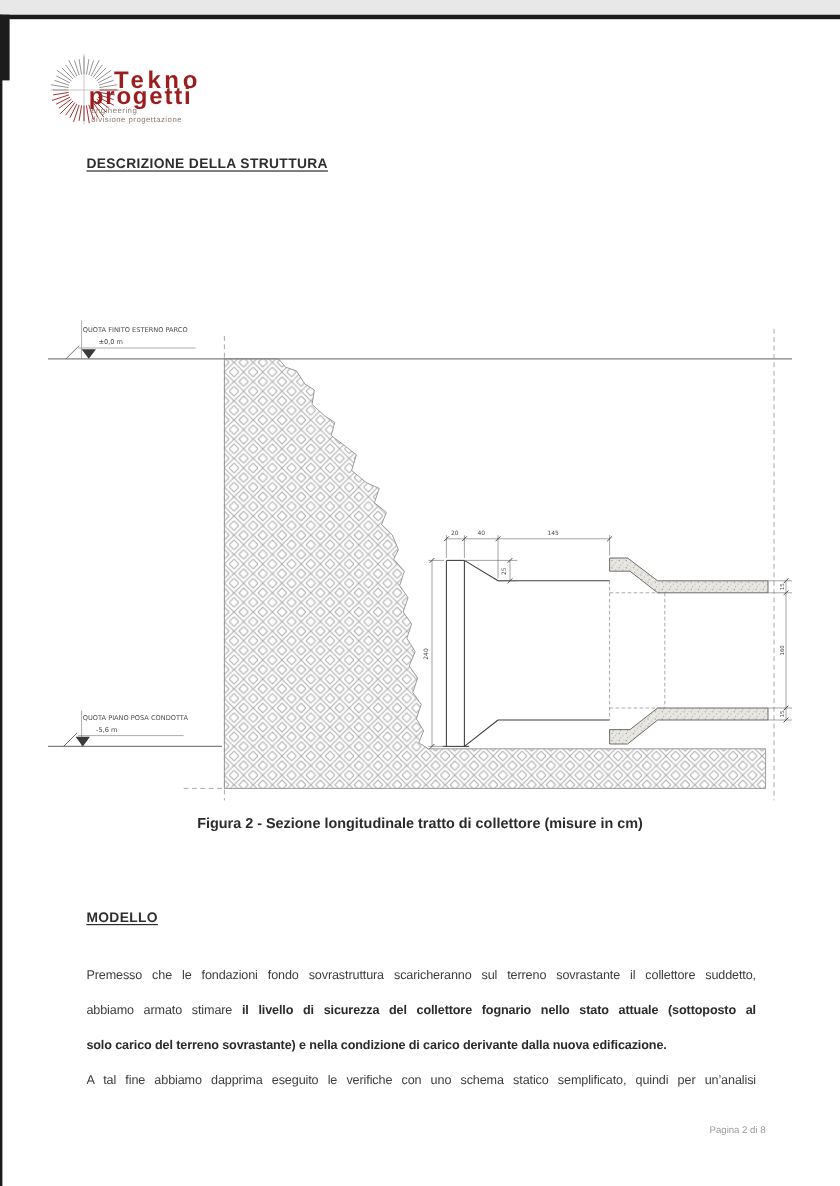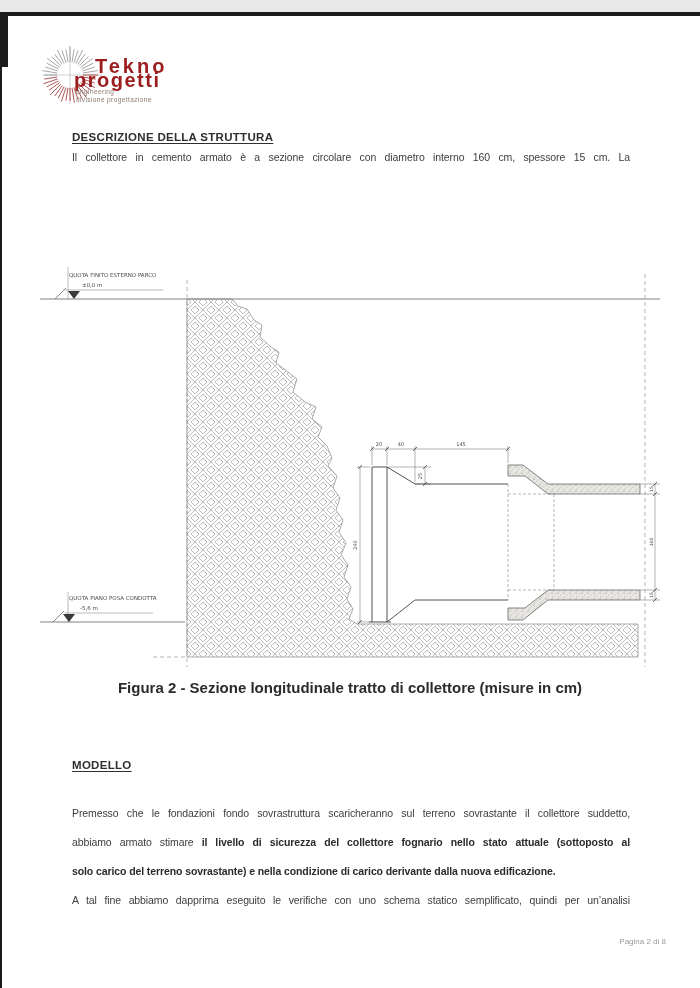--- a/index.html
+++ b/index.html
@@ -23,22 +23,22 @@
            letter-spacing:0.3px;text-decoration:underline;text-underline-offset:2px;}
   .para{position:absolute;left:72px;width:558px;color:#3d3d3d;font-size:10.5px;
         letter-spacing:-0.1px;line-height:29px;}
   .jl{text-align:justify;text-align-last:justify;white-space:nowrap;overflow:hidden;height:29px;}
   .jl.endline{text-align-last:left;}
   .jl b{color:#2b2b2b;}
 
   .figure{position:absolute;left:35px;top:250px;width:630px;height:412px;}
   .figure text{font-family:"DejaVu Sans",sans-serif;fill:#4a4a4a;}
   .caption{position:absolute;left:0;top:667px;width:700px;text-align:center;
-           font-size:15px;font-weight:bold;color:#2b2b2b;}
-  .footer{position:absolute;top:925px;right:34px;font-size:8px;color:#9a9a9a;}
+           font-size:12px;font-weight:bold;color:#2b2b2b;}
+  .footer{position:absolute;top:925px;right:62px;font-size:8px;color:#9a9a9a;}
 </style>
 </head>
 <body>
 
 <div class="page">
 
   <div class="edge edge-top"></div>
   <div class="edge edge-corner"></div>
   <div class="edge edge-left"></div>
   <div class="edge edge-bottom"></div>
@@ -92,21 +92,20 @@
     </g>
     <text class="brand t1" x="53" y="31">Tekno</text>
     <text class="brand t2" x="32" y="45">progetti</text>
     <text class="sub" x="34" y="52">engineering</text>
     <text class="sub" x="34" y="59.5">divisione progettazione</text>
   </svg>
 
   <div class="heading" style="top:119px">DESCRIZIONE DELLA STRUTTURA</div>
 
   <div class="para" style="top:131px">
-    <div class="jl"><span>Il collettore in cemento armato è a sezione circolare con diametro interno 160 cm, spessore 15 cm. La</span></div>
   </div>
 
   <svg class="figure" viewBox="0 0 630 412">
     <defs>
       <pattern id="weave" width="16" height="16" patternUnits="userSpaceOnUse">
         <g stroke="#b4b4b4" stroke-width="0.9" fill="none">
           <path d="M0,8 L8,0 M0,4 L4,0 M4,8 L8,4"></path>
           <path d="M8,0 L16,8 M12,0 L16,4 M8,4 L12,8"></path>
           <path d="M0,8 L8,16 M4,8 L8,12 M0,12 L4,16"></path>
           <path d="M8,16 L16,8 M8,12 L12,8 M12,16 L16,12"></path>

